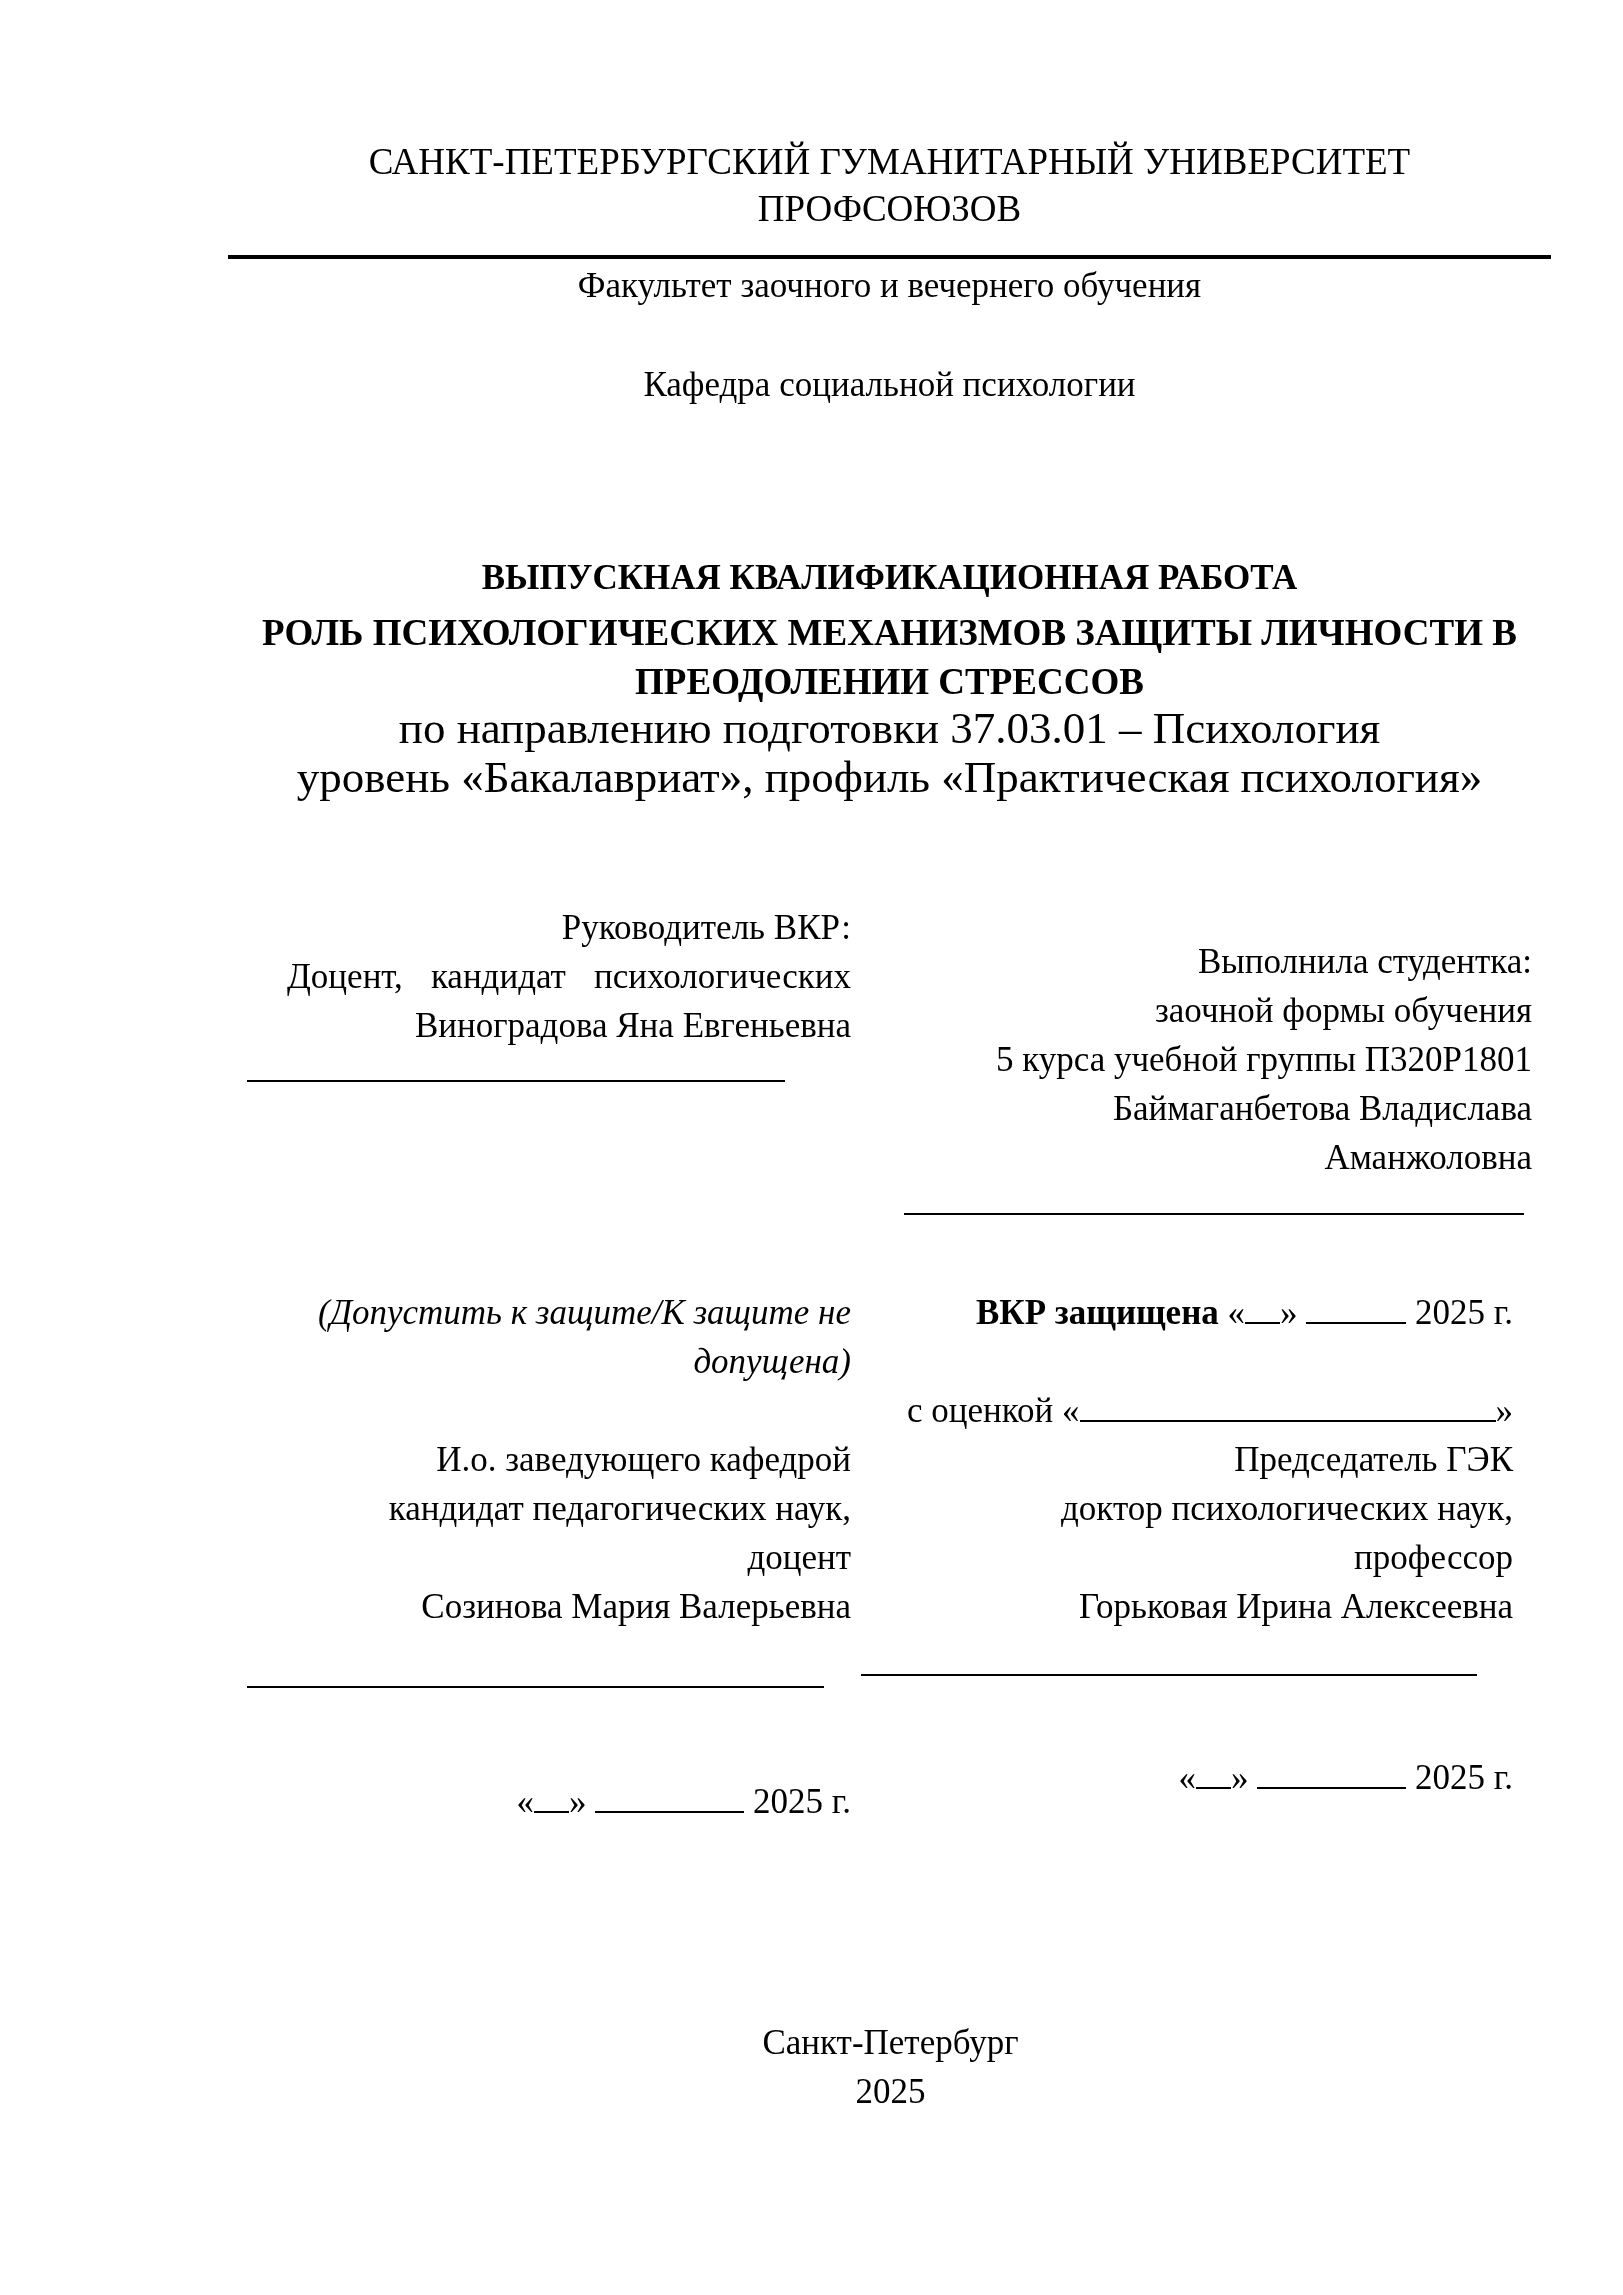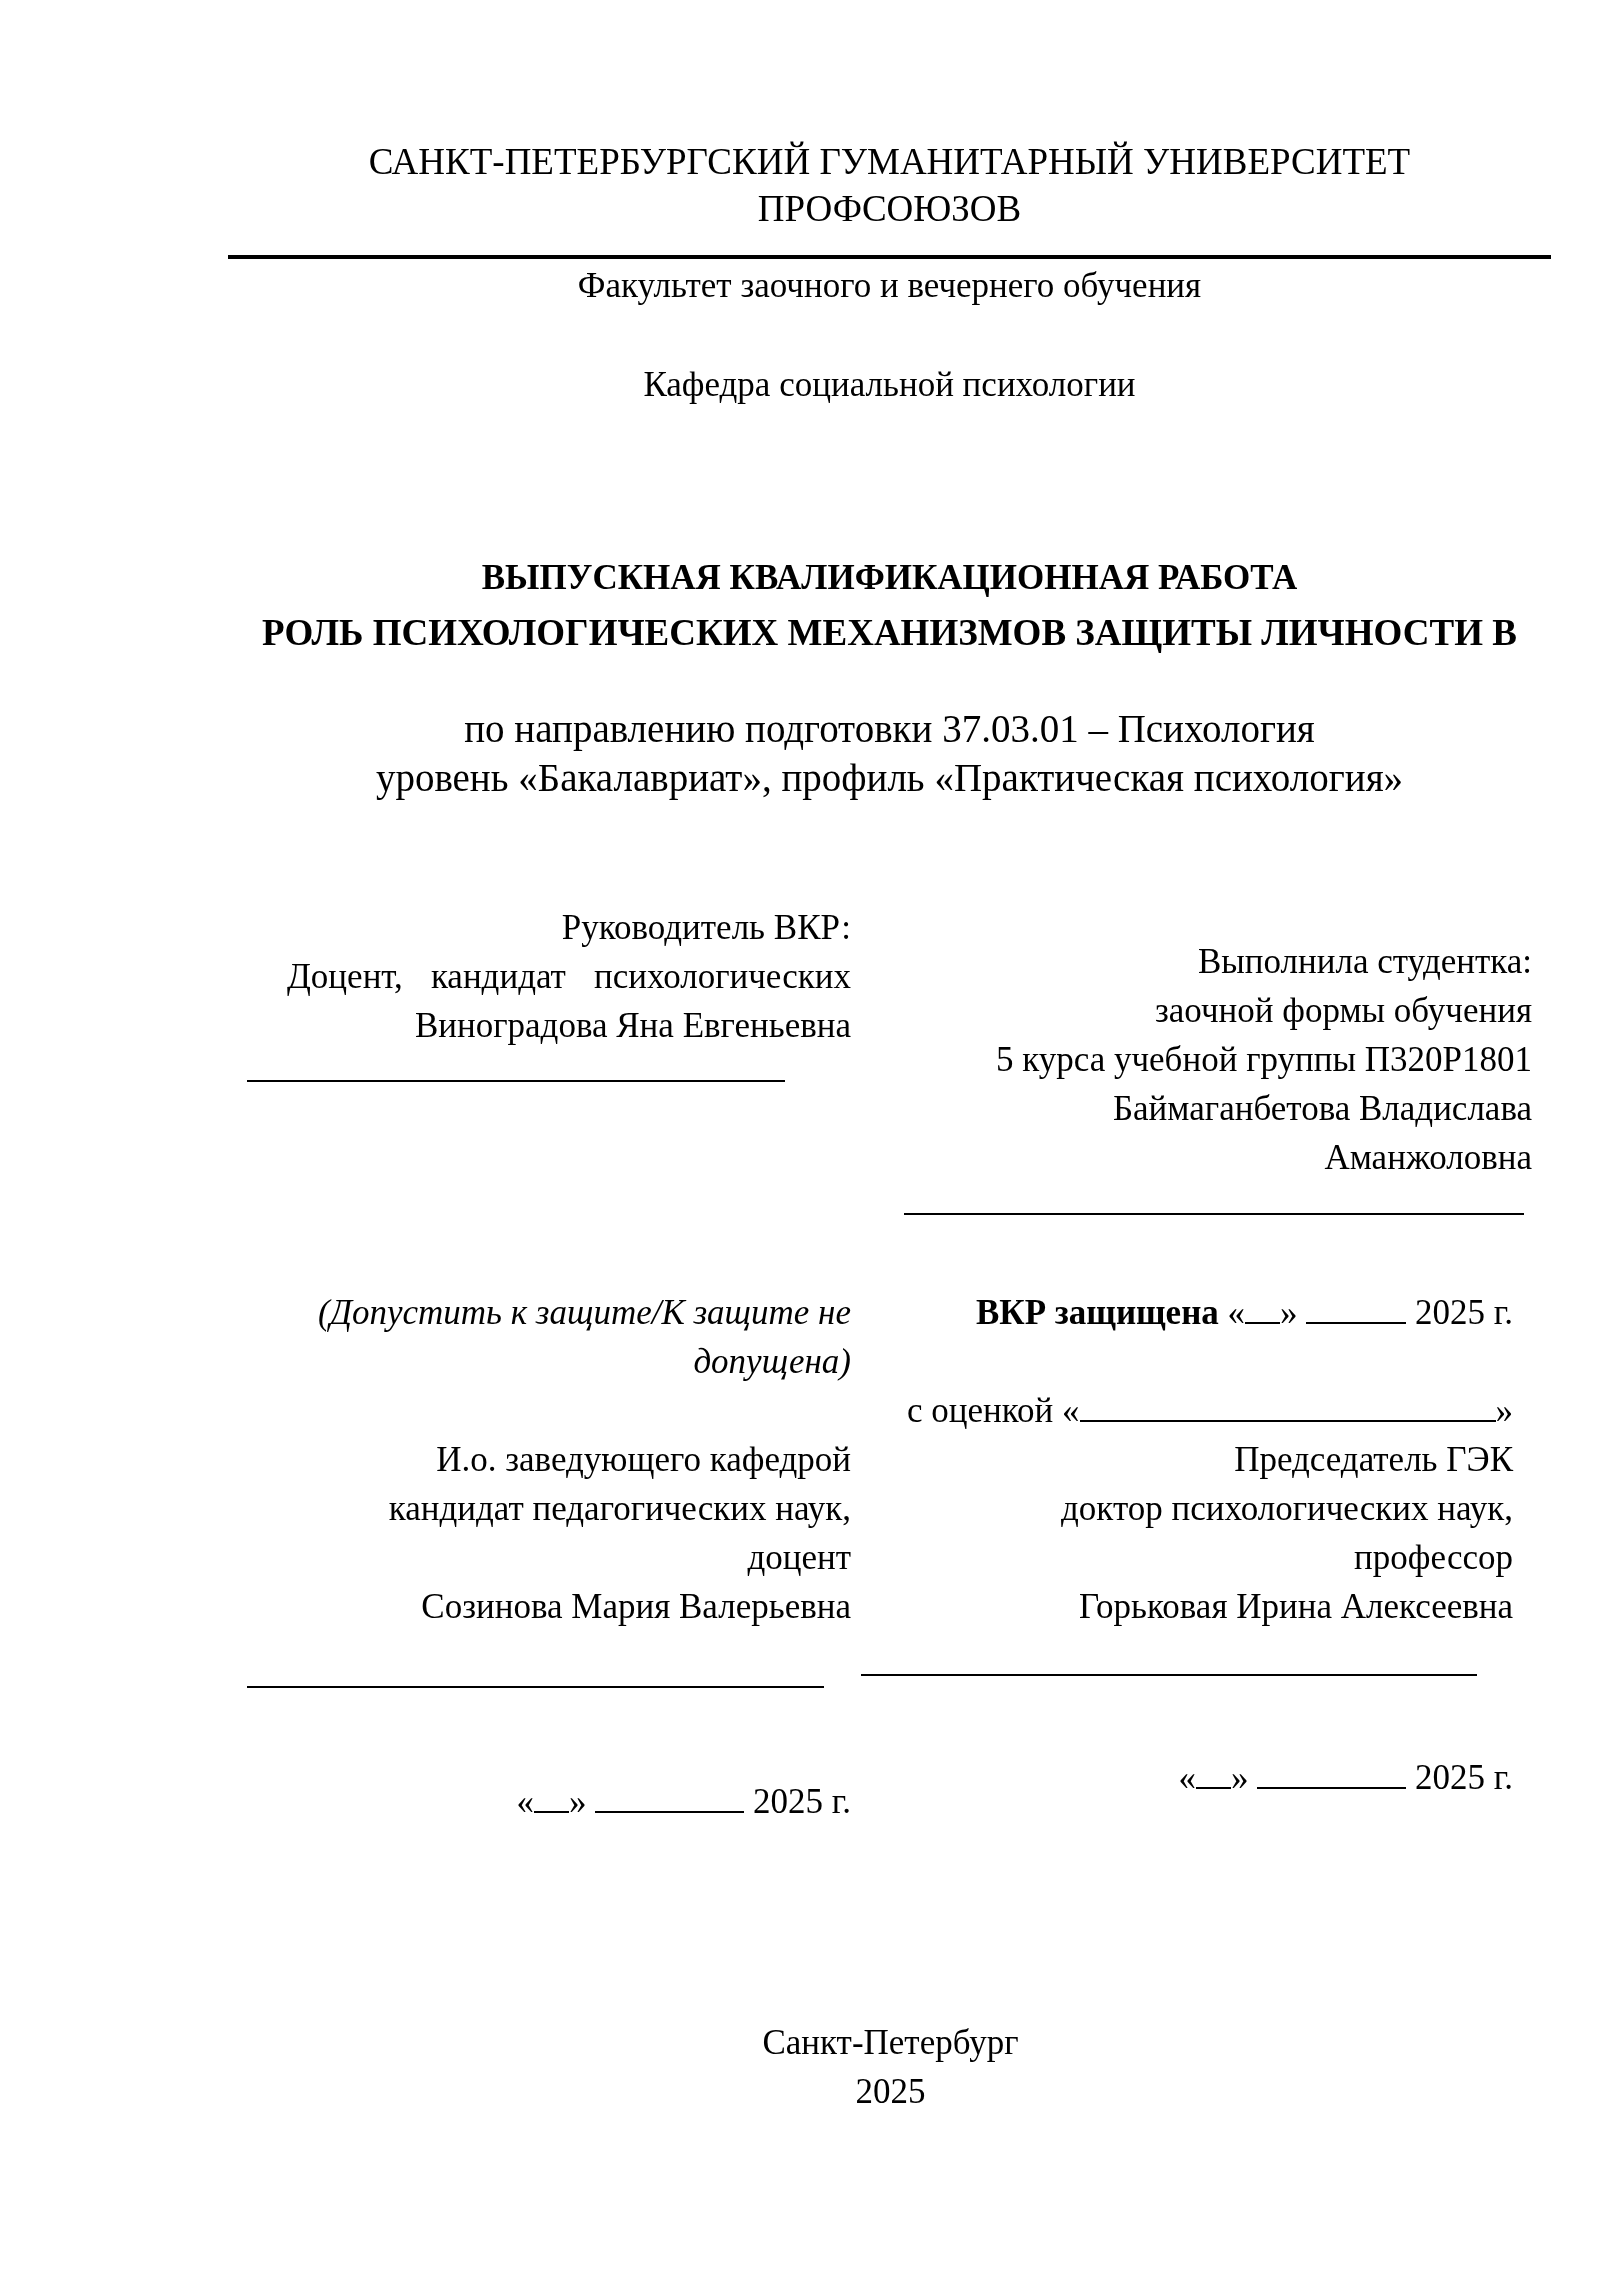--- a/index.html
+++ b/index.html
@@ -54,21 +54,21 @@
       margin-top: 48px;
     }
     .thesis-title {
       top: 608px;
       font-size: 37px;
       font-weight: bold;
       line-height: 49px;
     }
     .direction {
       top: 704px;
-      font-size: 39px;
+      font-size: 45px;
       line-height: 49px;
     }
     .col {
       position: absolute;
       font-size: 35px;
       line-height: 49px;
     }
     .col .line { display: block; white-space: nowrap; text-align: right; }
     .justify-line {
       display: flex !important;
@@ -108,20 +108,21 @@
   <div>САНКТ-ПЕТЕРБУРГСКИЙ ГУМАНИТАРНЫЙ УНИВЕРСИТЕТ</div>
   <div>ПРОФСОЮЗОВ</div>
 </div>
 <div class="rule"></div>
 <div class="center-block faculty">Факультет заочного и вечернего обучения</div>
 <div class="center-block department">Кафедра социальной психологии</div>
 
 <div class="center-block work-type">ВЫПУСКНАЯ КВАЛИФИКАЦИОННАЯ РАБОТА</div>
 <div class="center-block thesis-title">
   <div>РОЛЬ ПСИХОЛОГИЧЕСКИХ МЕХАНИЗМОВ ЗАЩИТЫ ЛИЧНОСТИ В</div>
+  <div>ПРЕОДОЛЕНИИ СТРЕССОВ</div>
 </div>
 <div class="center-block direction">
   <div>по направлению подготовки 37.03.01 – Психология</div>
   <div>уровень «Бакалавриат», профиль «Практическая психология»</div>
 </div>
 
 <div class="col supervisor">
   <span class="line">Руководитель ВКР:</span>
   <span class="line justify-line">
     <span>Доцент,</span>

